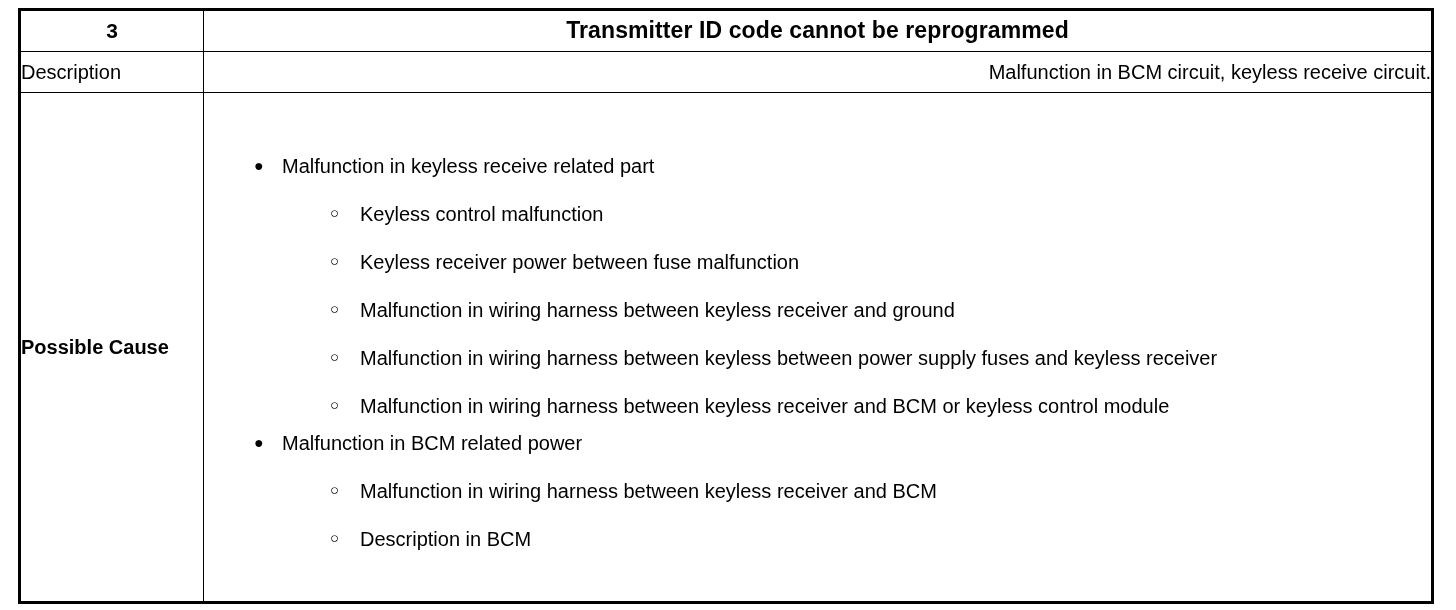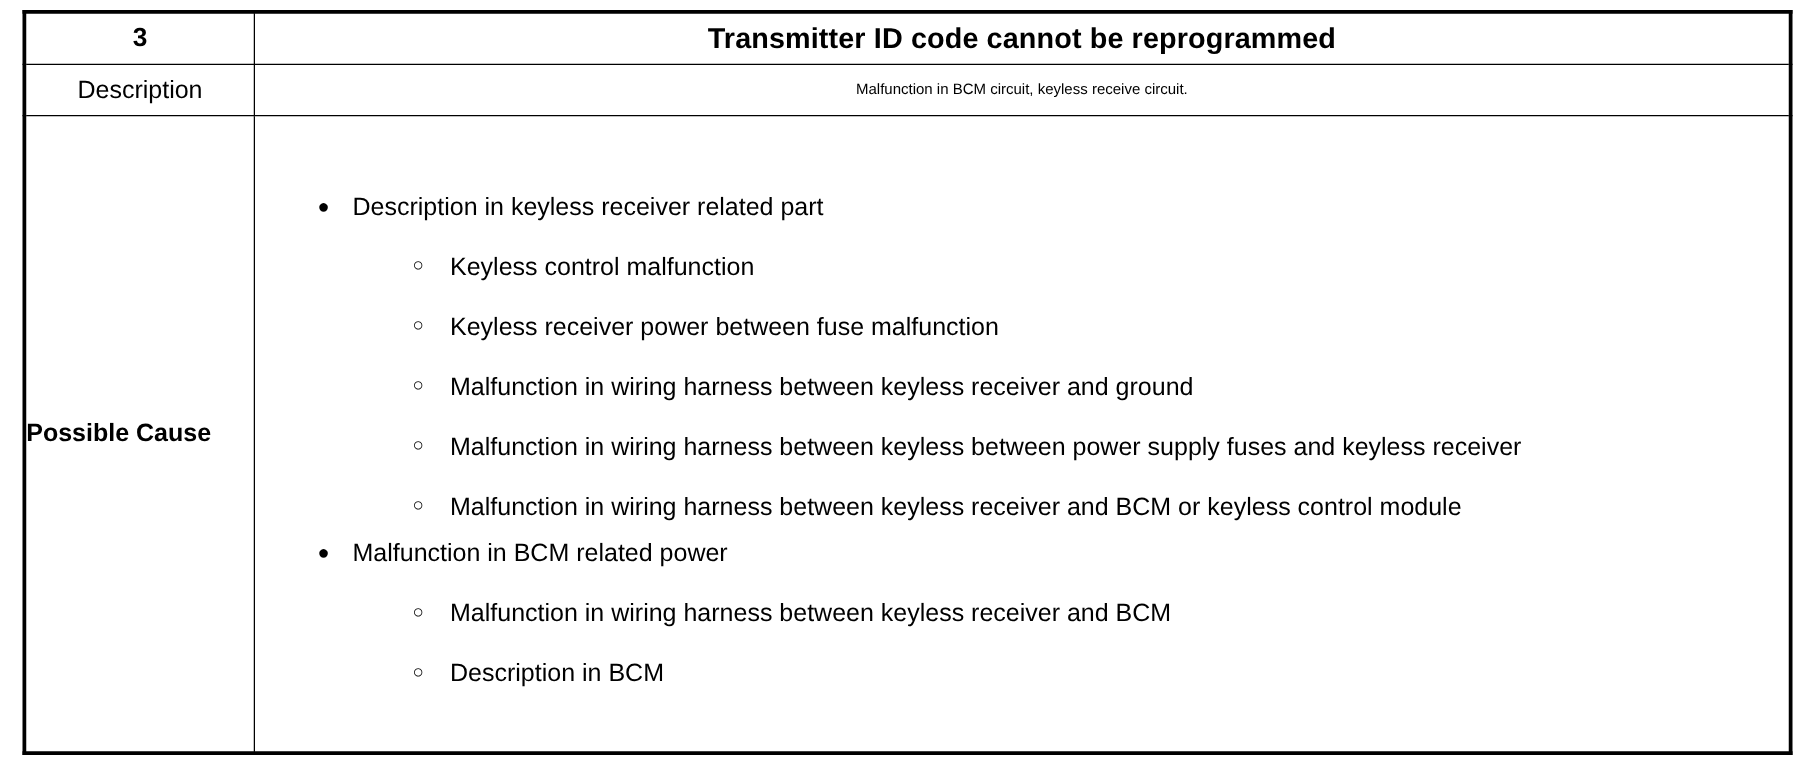--- a/index.html
+++ b/index.html
@@ -57,29 +57,29 @@
     font-size: 23px;
     font-weight: bold;
     line-height: 1.1;
     letter-spacing: 0.1px;
     margin-top: 47px;
   }
 
   
   .row-desc td { height: 40px; }
   .label-cell-left {
-    text-align: center;
+    text-align: left;
     font-size: 20px;
     font-weight: normal;
     padding-left: 6px;
     line-height: 1.1;
   }
   .desc-text {
-    text-align: center;
-    font-size: 12px;
+    text-align: right;
+    font-size: 20px;
     padding-left: 7px;
     line-height: 1.1;
   }
 
   
   .row-cause td { height: 508px; vertical-align: middle; }
   .label-cell-bold {
     text-align: left;
     font-size: 20px;
     font-weight: bold;
@@ -159,21 +159,21 @@
       </tr>
 
       <tr class="row-cause">
         <td class="label-cell-bold">Possible Cause</td>
         <td class="cause-cell">
 
           <ul class="cause-list">
 
             <li class="lvl1-item">
               <span class="bullet-mark">●</span>
-              <span>Description in keyless receiver related part</span>
+              <span>Malfunction in keyless receive related part</span>
             </li>
 
             <ul class="sub-list">
               <li class="lvl2-item">
                 <span class="bullet-mark">○</span>
                 <span>Keyless control malfunction</span>
               </li>
               <li class="lvl2-item">
                 <span class="bullet-mark">○</span>
                 <span>Keyless receiver power between fuse malfunction</span>

